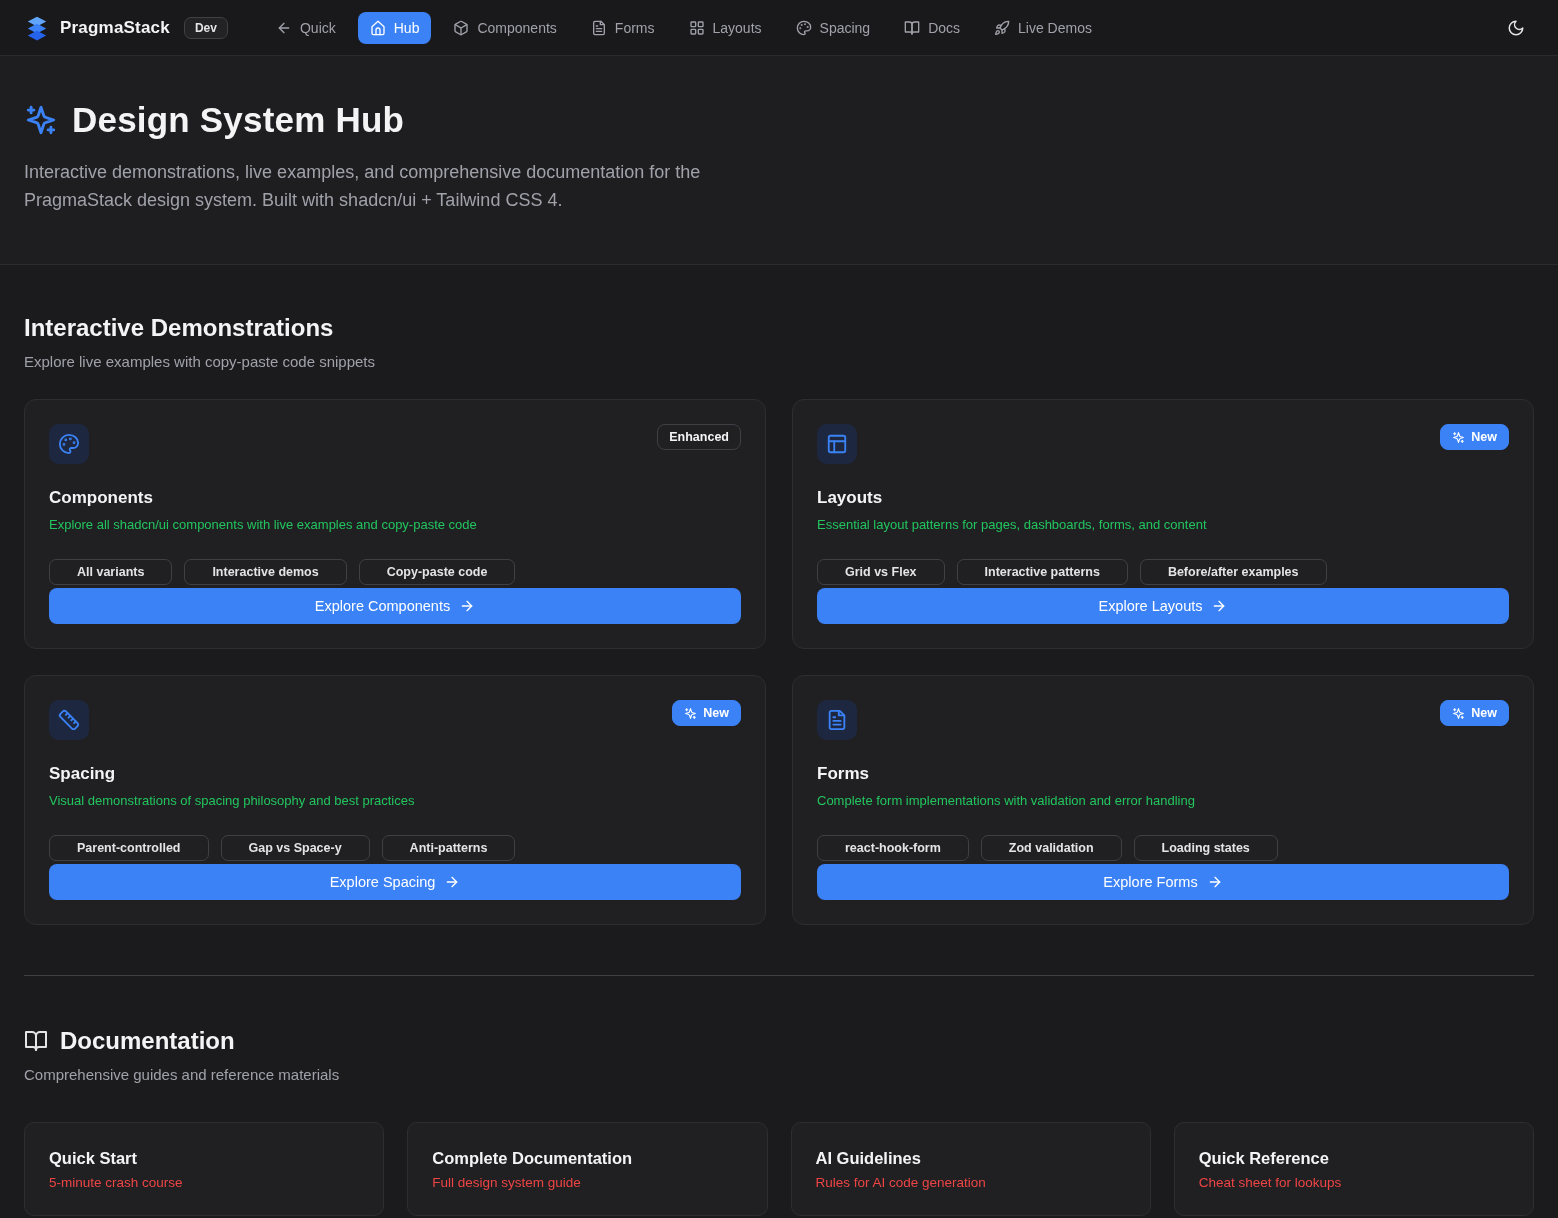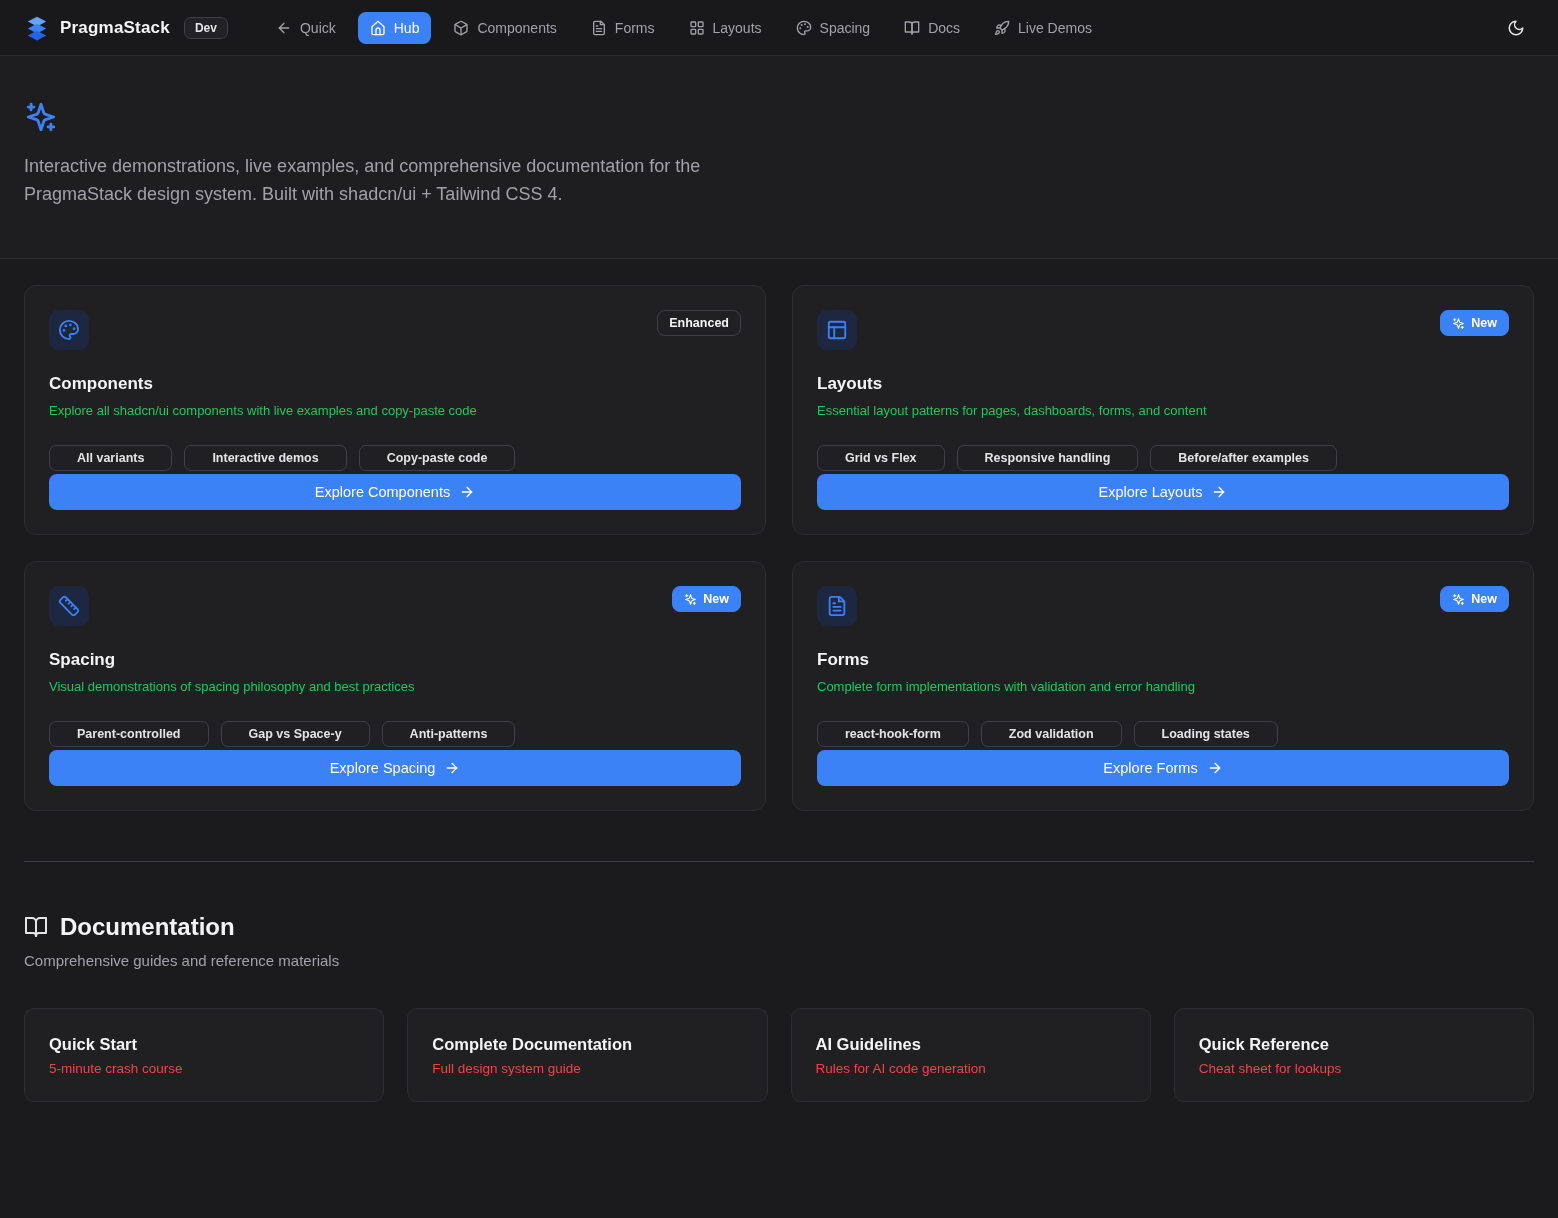--- a/index.html
+++ b/index.html
@@ -213,26 +213,31 @@
   <div class="hero-title-row">
     <span class="hero-icon" style="display: flex; align-items: center;">
         <svg class="ic" viewBox="0 0 24 24" fill="none" stroke="currentColor" stroke-width="2" stroke-linecap="round" stroke-linejoin="round" width="100%" height="100%">
           <path d="m12 3-1.912 5.813a2 2 0 0 1-1.275 1.275L3 12l5.813 1.912a2 2 0 0 1 1.275 1.275L12 21l1.912-5.813a2 2 0 0 1 1.275-1.275L21 12l-5.813-1.912a2 2 0 0 1-1.275-1.275L12 3Z"></path>
           <path d="M5 3v4"></path>
           <path d="M19 17v4"></path>
           <path d="M3 5h4"></path>
           <path d="M17 19h4"></path>
         </svg>
       </span>
+    <h1 class="hero-title">Design System Hub</h1>
   </div>
   <p class="hero-sub">Interactive demonstrations, live examples, and comprehensive documentation for the PragmaStack design system. Built with shadcn/ui + Tailwind CSS 4.</p>
 </section>
 
 <main class="main">
 
+  <div class="section-head">
+    <h2>Interactive Demonstrations</h2>
+    <p class="section-sub">Explore live examples with copy-paste code snippets</p>
+  </div>
   <div class="demo-grid" id="demo-grid">
       <article class="demo-card">
     <div class="card-top">
       <span class="icon-tile">
             <span class="tile-ic" style="display: flex; align-items: center;">
               <svg class="ic" viewBox="0 0 24 24" fill="none" stroke="currentColor" stroke-width="2" stroke-linecap="round" stroke-linejoin="round" width="100%" height="100%">
                 <circle cx="13.5" cy="6.5" r=".5" fill="currentColor"></circle>
                 <circle cx="17.5" cy="10.5" r=".5" fill="currentColor"></circle>
                 <circle cx="8.5" cy="7.5" r=".5" fill="currentColor"></circle>
                 <circle cx="6.5" cy="12.5" r=".5" fill="currentColor"></circle>
@@ -283,21 +288,21 @@
                 <path d="M17 19h4"></path>
               </svg>
             </span>
         <span class="badge-label">New</span>
       </span>
     </div>
     <h3 class="card-title">Layouts</h3>
     <p class="card-desc">Essential layout patterns for pages, dashboards, forms, and content</p>
     <div class="tag-row">
           <span class="tag">Grid vs Flex</span>
-          <span class="tag">Responsive handling</span>
+          <span class="tag">Interactive patterns</span>
           <span class="tag">Before/after examples</span>
         </div>
     <button class="cta-btn">
       <span class="cta-label">Explore Layouts</span>
       <span class="cta-ic" style="display: flex; align-items: center;">
             <svg class="ic" viewBox="0 0 24 24" fill="none" stroke="currentColor" stroke-width="2" stroke-linecap="round" stroke-linejoin="round" width="100%" height="100%">
               <path d="M5 12h14"></path>
               <path d="m12 5 7 7-7 7"></path>
             </svg>
           </span>

